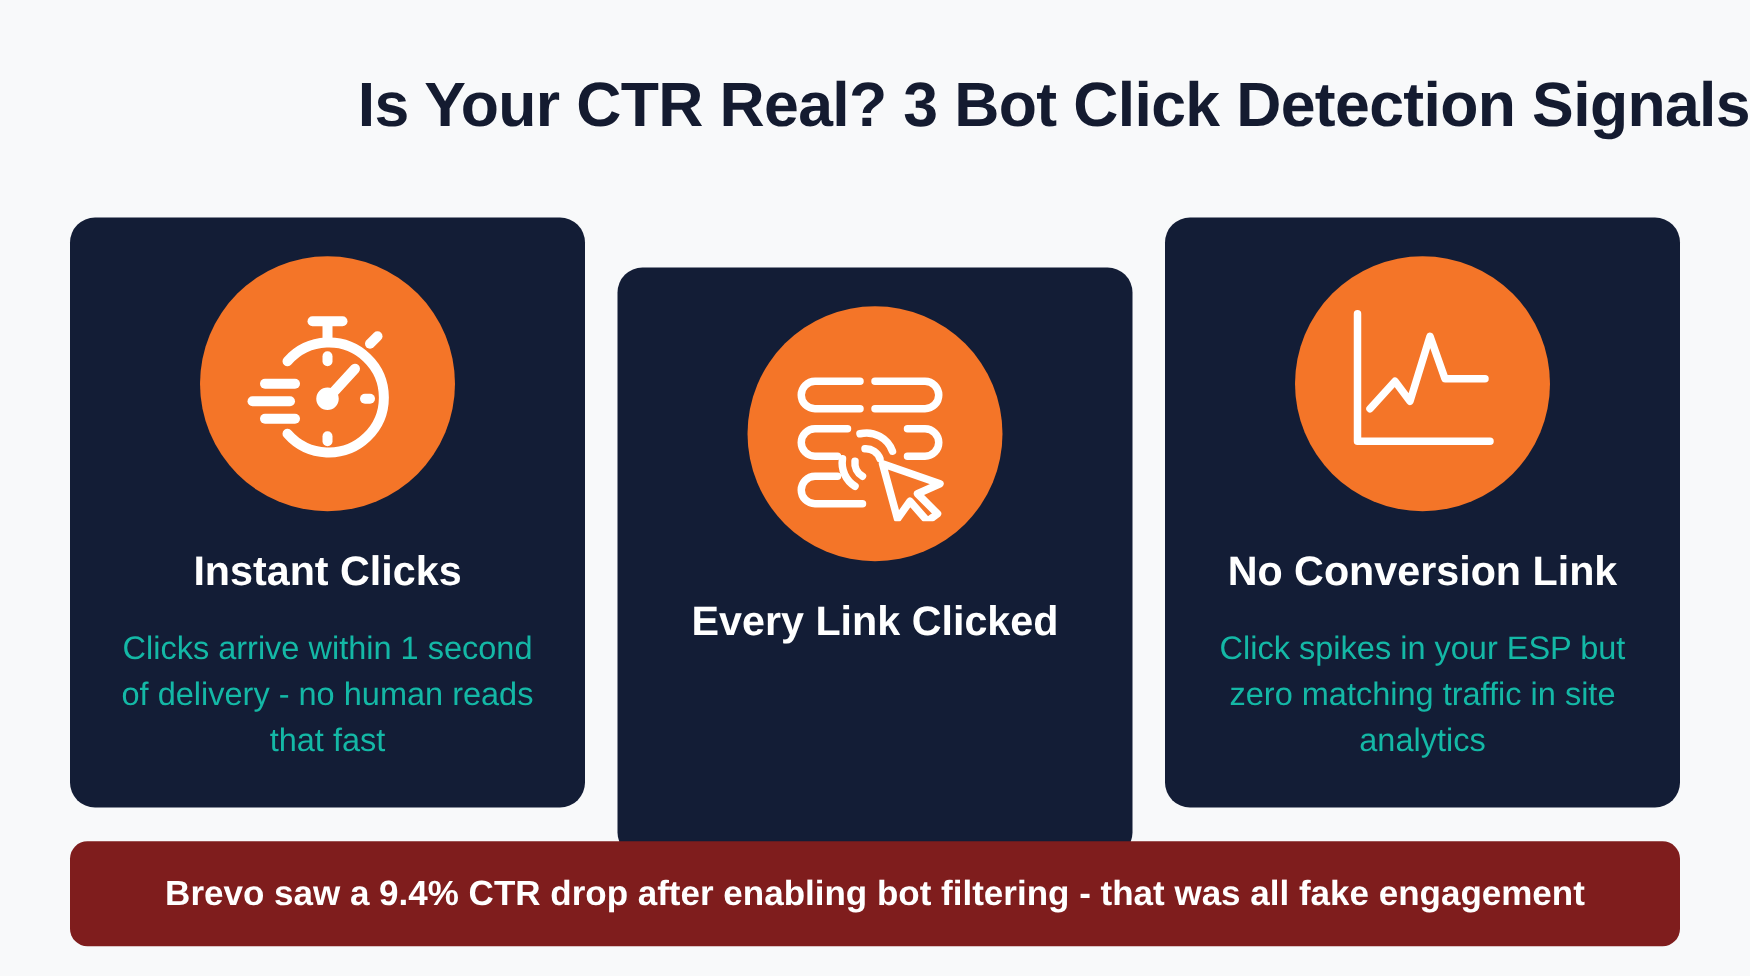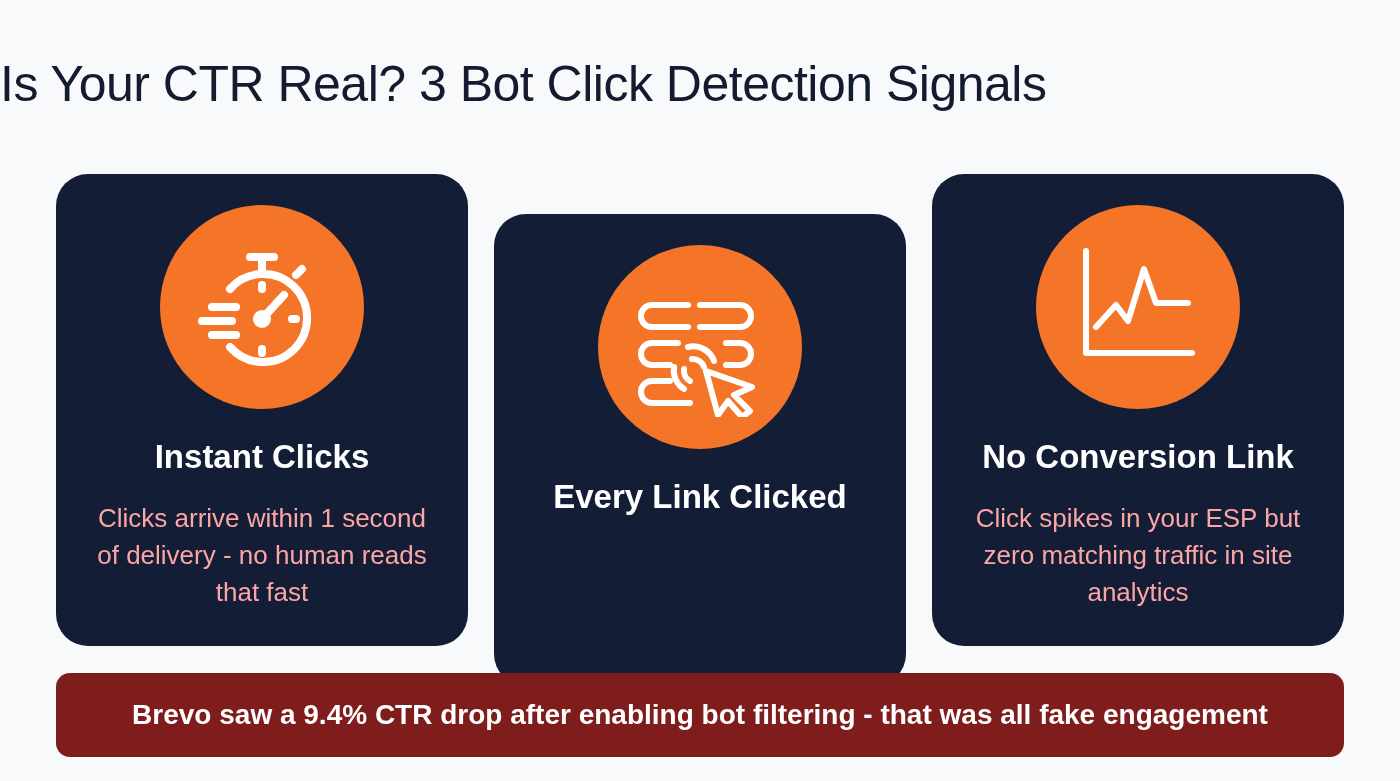--- a/index.html
+++ b/index.html
@@ -3,46 +3,46 @@
   <meta charset="utf-8">
   <style>
     * { margin: 0; padding: 0; box-sizing: border-box; }
     html, body {
       width: 1400px; height: 781px; overflow: hidden;
       background: #f8f9fa;
       font-family: "Liberation Sans", "DejaVu Sans", sans-serif;
     }
     .title {
       position: absolute; left: 0; top: 55px; width: 1400px;
-      text-align: left;
-      font-size: 50px; font-weight: 400; color: #141b30;
+      text-align: right;
+      font-size: 50px; font-weight: 700; color: #141b30;
       letter-spacing: -0.5px;
     }
     .card {
       position: absolute; top: 174px; width: 412px; height: 472px;
-      background: #131d36; border-radius: 32px;
+      background: #131d36; border-radius: 20px;
     }
     .card.c1 { left: 56px; }
     .card.c2 { left: 494px; margin-top: 40px; }
     .card.c3 { left: 932px; }
     .circle {
       position: absolute; left: 104px; top: 31px;
       width: 204px; height: 204px; border-radius: 50%;
       background: #f47528;
       display: flex; align-items: center; justify-content: center;
     }
     .circle svg { width: 140px; height: 140px; }
     .card-title {
       position: absolute; left: 0; top: 264px; width: 100%;
       text-align: center; color: #ffffff;
       font-size: 33px; font-weight: 700;
     }
     .card-desc {
       position: absolute; left: 30px; top: 326px; width: 352px;
-      text-align: center; color: #fca5a5;
+      text-align: center; color: #14b8a6;
       font-size: 26px; line-height: 37px;
     }
     .banner {
       position: absolute; left: 56px; top: 673px;
       width: 1288px; height: 84px;
       background: #7f1d1d; border-radius: 14px;
       display: flex; align-items: center; justify-content: center;
       color: #ffffff; font-size: 28px; font-weight: 700;
     }
   </style>

